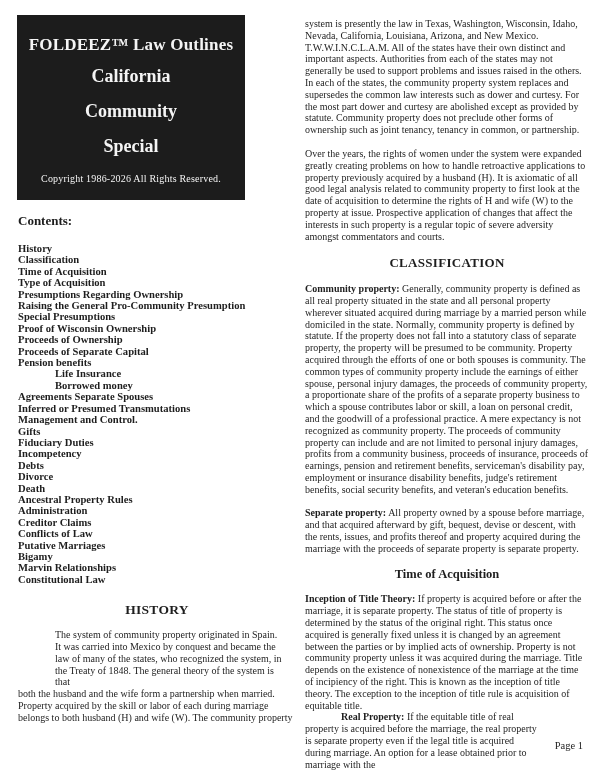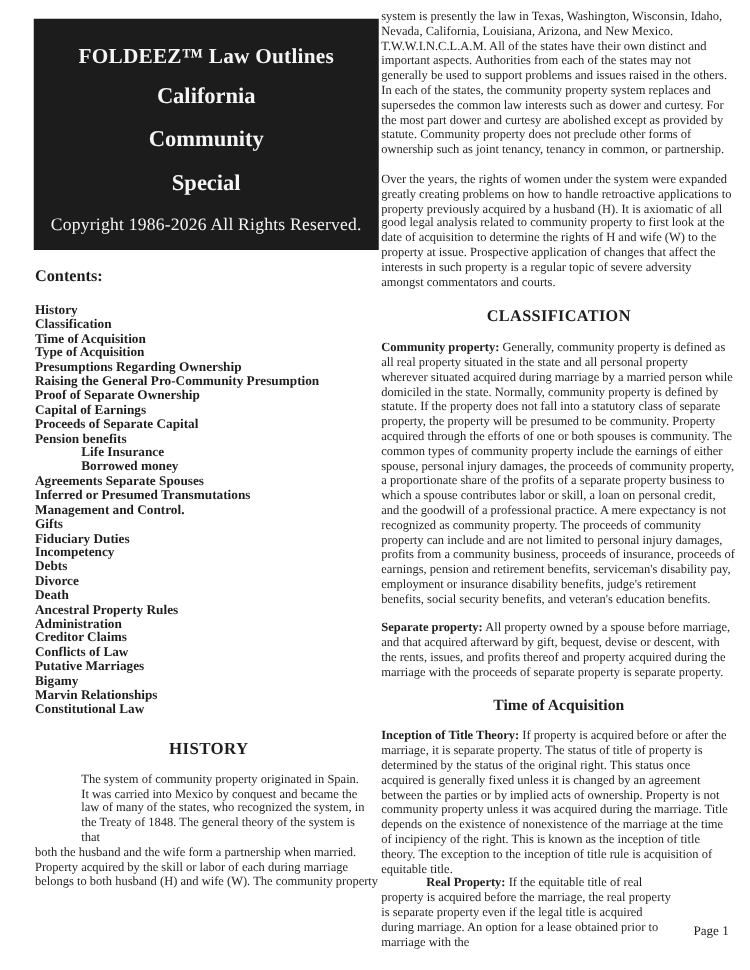--- a/index.html
+++ b/index.html
@@ -16,48 +16,48 @@
     height: 776px;
     background: var(--page-bg);
     font-family: "Liberation Serif", serif;
     color: var(--ink);
     overflow: hidden;
   }
 
   
   .banner {
     position: absolute;
-    left: 27px; top: 15px;
-    width: 276px; height: 185px;
+    left: 17px; top: 15px;
+    width: 228px; height: 185px;
     background: var(--banner-bg);
     color: var(--banner-text);
     text-align: center;
   }
   .banner-brand {
     font-weight: bold;
     font-size: 17px;
     padding-top: 20px;
     letter-spacing: 0.2px;
   }
   .banner-title {
     font-weight: bold;
     font-size: 18px;
     line-height: 35px;
     margin-top: 4px;
   }
   .banner-copyright {
-    font-size: 14px;
+    font-size: 10px;
     margin-top: 9px;
     letter-spacing: 0.2px;
   }
 
   
   .left-col {
     position: absolute;
-    left: 28px; top: 213px;
+    left: 18px; top: 213px;
     width: 278px;
   }
   .toc-heading {
     font-weight: bold;
     font-size: 13px;
   }
   .toc-list { margin-top: 14px; }
   .toc-item {
     font-weight: bold;
     font-size: 10.6px;
@@ -79,21 +79,21 @@
   }
   .hist-p1 { margin: 11px 14px 0 37px; }
   .hist-p2 { margin: 0; }
 
   
   .right-col {
     position: absolute;
     left: 305px; top: 6px;
     width: 284px;
   }
-  .para { margin: 2px 0 12px 0; }
+  .para { margin: 12px 0 12px 0; }
   .para.no-gap { margin: 0; }
   .lead { font-weight: bold; }
   .center-heading {
     font-weight: bold;
     font-size: 13px;
     text-align: center;
     margin: 15px 0 14px 0;
     letter-spacing: 0.3px;
   }
   .sub-heading {
@@ -128,22 +128,23 @@
 
   <div class="left-col">
     <div class="toc-heading">Contents:</div>
     <div class="toc-list">
         <div class="toc-item">History</div>
         <div class="toc-item">Classification</div>
         <div class="toc-item">Time of Acquisition</div>
         <div class="toc-item">Type of Acquisition</div>
         <div class="toc-item">Presumptions Regarding Ownership</div>
         <div class="toc-item">Raising the General Pro-Community Presumption</div>
-        <div class="toc-item">Proof of Separate Ownership</div>
-        <div class="toc-item">Capital of Earnings</div>
+        <div class="toc-item">Special Presumptions</div>
+        <div class="toc-item">Proof of Wisconsin Ownership</div>
+        <div class="toc-item">Proceeds of Ownership</div>
         <div class="toc-item">Proceeds of Separate Capital</div>
         <div class="toc-item">Pension benefits</div>
         <div class="toc-item indent">Life Insurance</div>
         <div class="toc-item indent">Borrowed money</div>
         <div class="toc-item">Agreements Separate Spouses</div>
         <div class="toc-item">Inferred or Presumed Transmutations</div>
         <div class="toc-item">Management and Control.</div>
         <div class="toc-item">Gifts</div>
         <div class="toc-item">Fiduciary Duties</div>
         <div class="toc-item">Incompetency</div>

